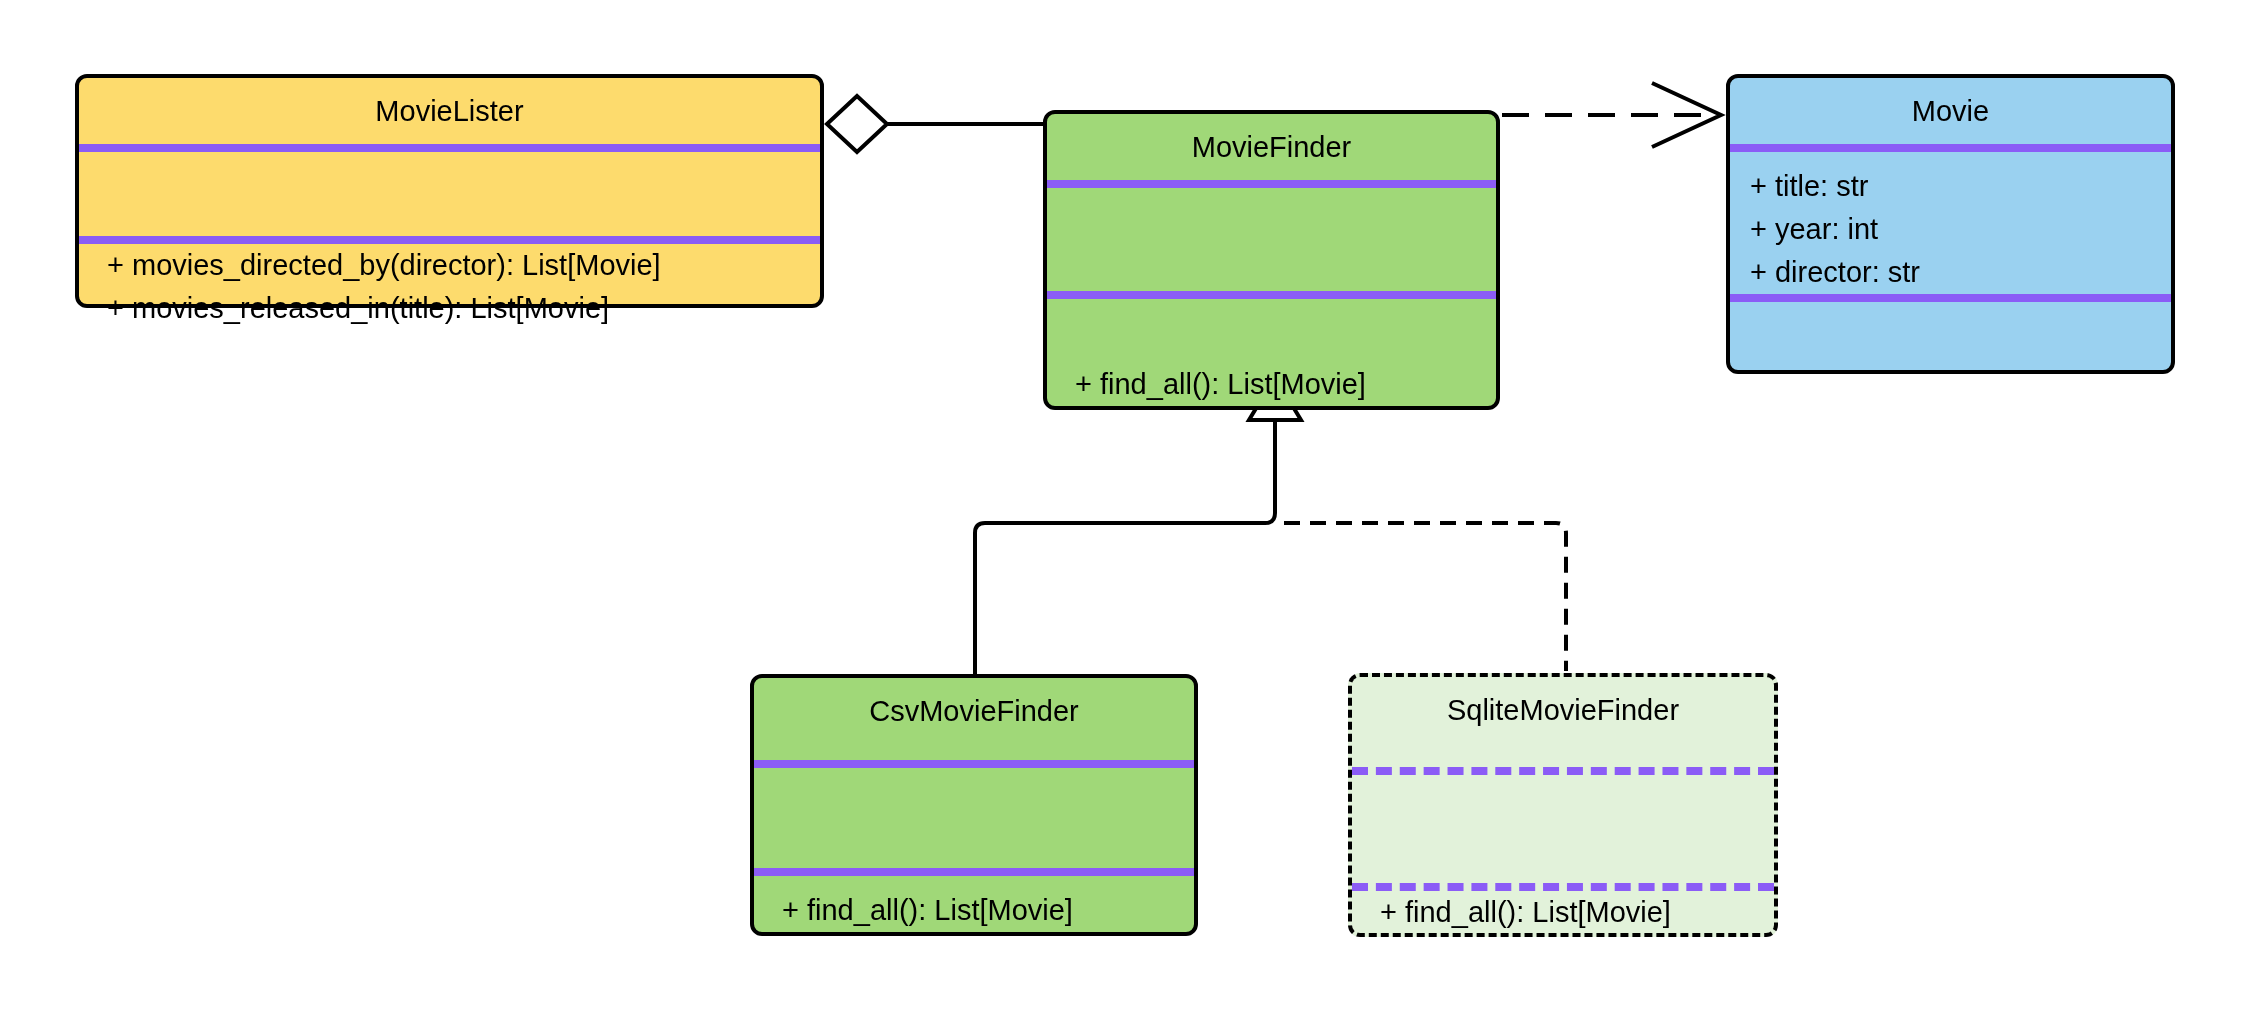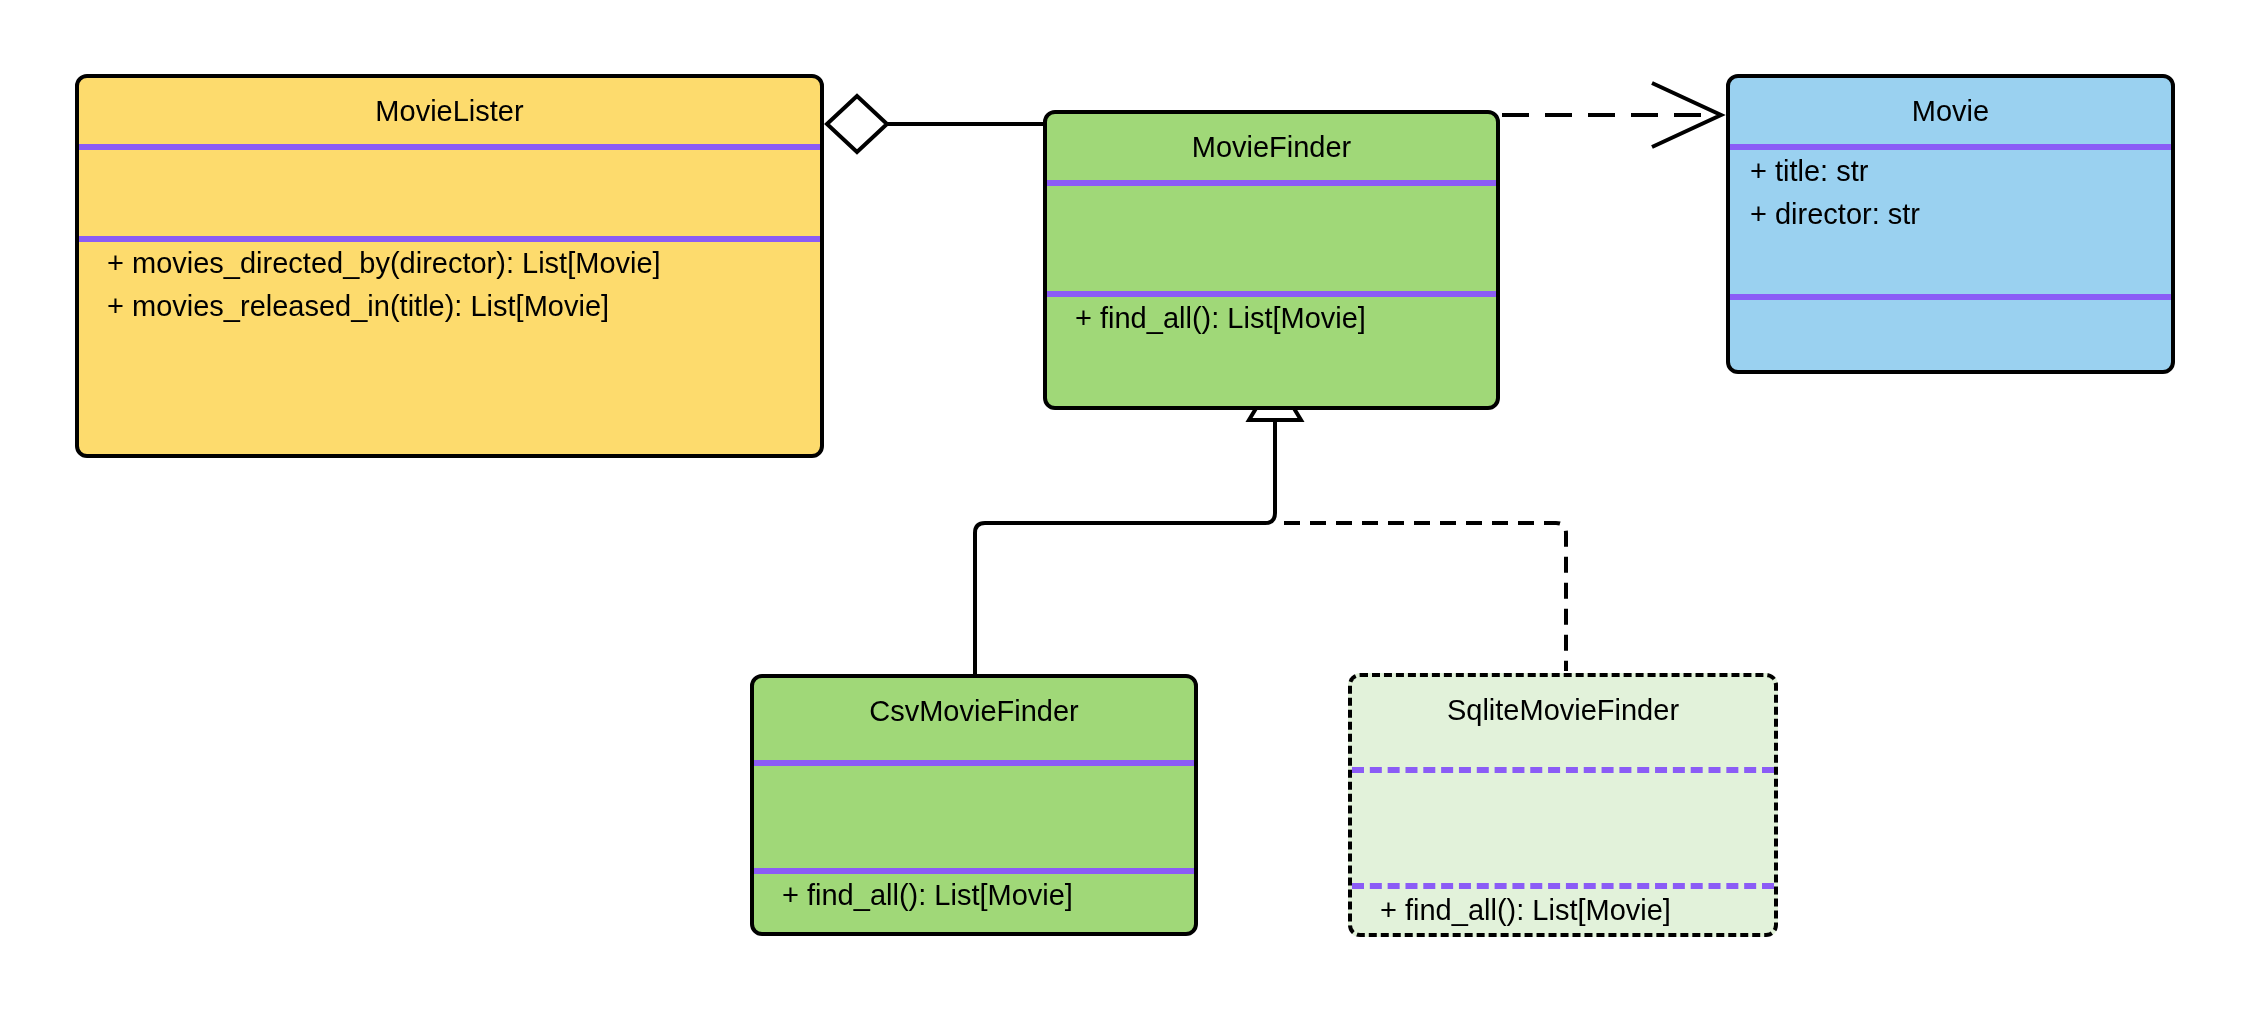--- a/index.html
+++ b/index.html
@@ -24,24 +24,24 @@
     height:66px;
     flex:0 0 66px;
     display:flex;
     align-items:center;
     justify-content:center;
     font-size:29px;
     white-space:nowrap;
   }
   .compartment{
     box-sizing:border-box;
-    border-top:6px solid #8b5cf6;
+    border-top:8px solid #8b5cf6;
     display:flex;
     flex-direction:column;
-    justify-content:flex-start;
+    justify-content:flex-end;
     padding-left:20px;
     padding-right:8px;
   }
   .uml-class.dashed .compartment{border-top-style:dashed;}
   .compartment.grow{flex:1 1 auto;padding-left:28px;}
   .member{
     font-size:29px;
     line-height:43px;
     white-space:nowrap;
   }
@@ -77,41 +77,42 @@
       <path class="stroke" d="M 975,674 L 975,533 Q 975,523 985,523 L 1265,523 Q 1275,523 1275,513 L 1275,421"></path>
       <polygon class="stroke whitefill" points="1275,377 1249,420 1301,420"></polygon>
     </g>
 
     
     <g>
       <path class="stroke" d="M 1284,523 L 1556,523 Q 1566,523 1566,533 L 1566,671" stroke-dasharray="16 10"></path>
     </g>
   </svg>
 
-  <div class="uml-class" style="left: 75px; top: 74px; width: 749px; height: 384px; background-color: rgb(253, 219, 109);">
+  <div class="uml-class" style="left: 75px; top: 74px; width: 749px; height: 234px; background-color: rgb(253, 219, 109);">
     <div class="cls-title">MovieLister</div>
     <div class="compartment" style="flex:0 0 92px"></div>
     <div class="compartment grow">
       <div class="member">+ movies_directed_by(director): List[Movie]</div>
       <div class="member">+ movies_released_in(title): List[Movie]</div>
     </div>
   </div>
 
   <div class="uml-class" style="left: 1043px; top: 74px; width: 457px; height: 300px; background-color: rgb(160, 216, 120); margin-top: 36px;">
     <div class="cls-title">MovieFinder</div>
     <div class="compartment" style="flex:0 0 111px"></div>
     <div class="compartment grow">
       <div class="member">+ find_all(): List[Movie]</div>
     </div>
   </div>
 
   <div class="uml-class" style="left: 1726px; top: 74px; width: 449px; height: 300px; background-color: rgb(154, 209, 240);">
     <div class="cls-title">Movie</div>
     <div class="compartment" style="flex:0 0 150px">
       <div class="member">+ title: str</div>
+      <div class="member">+ year: int</div>
       <div class="member">+ director: str</div>
     </div>
     <div class="compartment grow"></div>
   </div>
 
   <div class="uml-class" style="left: 750px; top: 674px; width: 448px; height: 262px; background-color: rgb(160, 216, 120); gap: 16px;">
     <div class="cls-title">CsvMovieFinder</div>
     <div class="compartment" style="flex:0 0 92px"></div>
     <div class="compartment grow">
       <div class="member">+ find_all(): List[Movie]</div>

